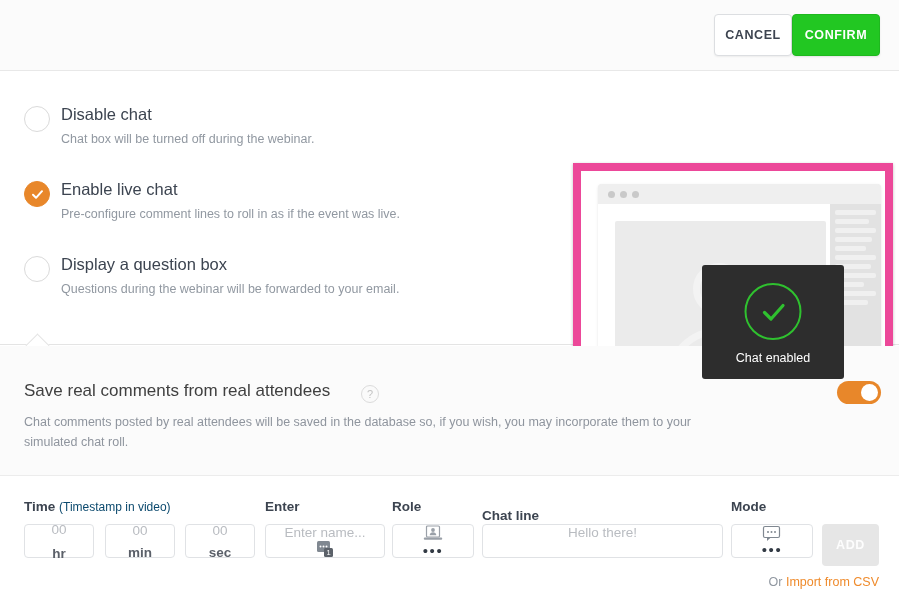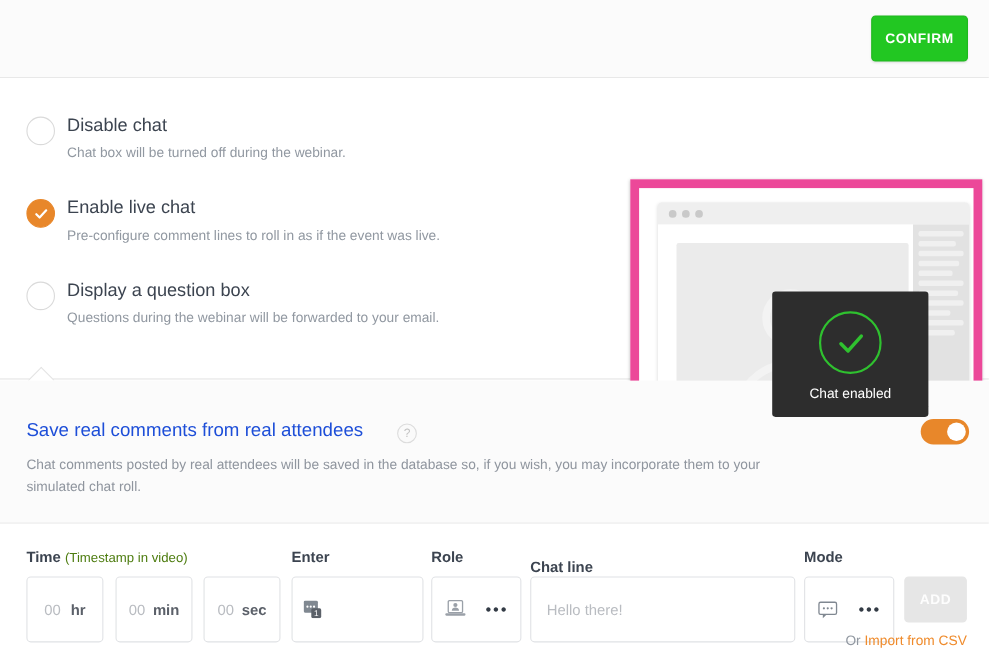--- a/index.html
+++ b/index.html
@@ -165,21 +165,21 @@
   }
 
   
   #section-save {
     position: absolute; left: 0; top: 346px; width: 899px; height: 130px;
     background: #fbfbfb;
     border-bottom: 1px solid #ececec;
   }
   #save-title {
     position: absolute; left: 24px; top: 35px;
-    font-size: 17px; color: #1d4ed8;
+    font-size: 17px; color: #404040;
   }
   #help-icon {
     position: absolute; left: 361px; top: 385px;
     width: 18px; height: 18px; border-radius: 50%;
     border: 1px solid #dcdcdc; background: #fafafa;
     color: #c3c3c3; font-size: 11px;
     display: flex; align-items: center; justify-content: center;
     cursor: pointer; z-index: 4;
   }
   #save-desc {
@@ -198,25 +198,25 @@
 
   
   #section-form {
     position: absolute; left: 0; top: 477px; width: 899px; height: 131px;
     background: #ffffff;
   }
   .field-label {
     position: absolute; font-size: 13.5px; font-weight: bold; color: #3c4450;
     white-space: nowrap;
   }
-  .field-label .sub { font-weight: normal; color: #4d7c0f; font-size: 12px; }
+  .field-label .sub { font-weight: normal; color: #0c4a6e; font-size: 12px; }
   .inp {
-    position: absolute; height: 60px;
+    position: absolute; height: 34px;
     border: 1px solid #e0e2e5; border-radius: 4px; background: #ffffff;
-    display: flex; align-items: center;
+    display: flex; align-items: center; flex-direction: column;
   }
   .ph { color: #b9bcc1; font-size: 13.5px; }
   .unit { color: #5b6069; font-size: 13.5px; font-weight: bold; }
   .ellipsis-btn {
     color: #333b45; font-size: 15px; letter-spacing: 1.6px;
     cursor: pointer; line-height: 1;
   }
   #add-button {
     position: absolute; left: 822px; top: 524px;
     width: 57px; height: 42px; border-radius: 4px;
@@ -228,20 +228,21 @@
   #import-row {
     position: absolute; right: 20px; top: 575px;
     font-size: 12.5px; color: #9198a1; white-space: nowrap;
   }
   #import-link { color: #ef8b2c; cursor: pointer; }
 </style>
 </head>
 <body>
 
 <div id="header">
+  <div class="hdr-btn" id="cancel-button">CANCEL</div>
   <div class="hdr-btn" id="confirm-button">CONFIRM</div>
 </div>
 
 <div id="section-options">
 
   <div class="option" style="top:34px">
     <div class="opt-radio"></div>
     <div class="opt-title">Disable chat</div>
     <div class="opt-desc">Chat box will be turned off during the webinar.</div>
   </div>
@@ -334,20 +335,21 @@
     <span class="ph">00</span>
     <span class="unit">min</span>
   </div>
   <div class="inp" style="left:185px; top:47px; width:70px; justify-content:center; gap:7px">
     <span class="ph">00</span>
     <span class="unit">sec</span>
   </div>
 
   <div class="field-label" style="left:265px; top:22px">Enter</div>
   <div class="inp" style="left:265px; top:47px; width:120px; padding:0 10px; justify-content:space-between">
+    <span class="ph">Enter name...</span>
     <span style="position:relative;width:17px;height:16px;flex:0 0 auto">
       <svg width="17" height="16" viewBox="0 0 17 16">
         <rect x="0" y="0" width="13" height="11" rx="1.5" fill="#808891"></rect>
         <circle cx="3.5" cy="5.5" r="1" fill="#ffffff"></circle>
         <circle cx="6.5" cy="5.5" r="1" fill="#ffffff"></circle>
         <circle cx="9.5" cy="5.5" r="1" fill="#ffffff"></circle>
         <rect x="7" y="7" width="9" height="9" rx="1.5" fill="#5b6169"></rect>
         <text x="11.5" y="14.3" font-size="7.5" fill="#ffffff" text-anchor="middle" font-family="Liberation Sans, sans-serif">1</text>
       </svg>
     </span>

